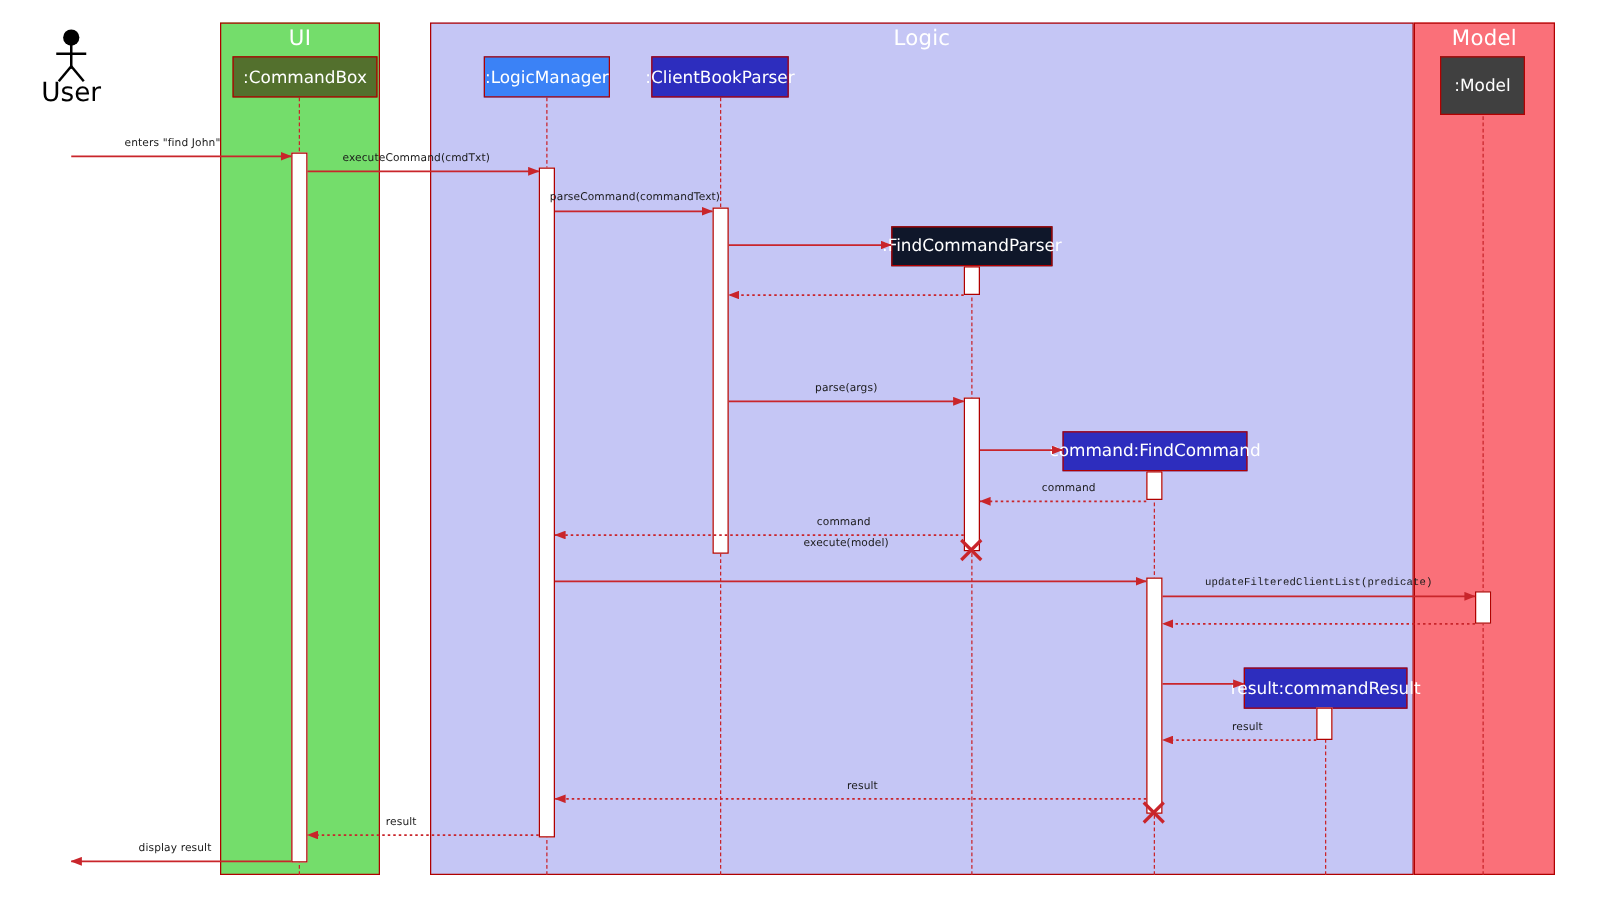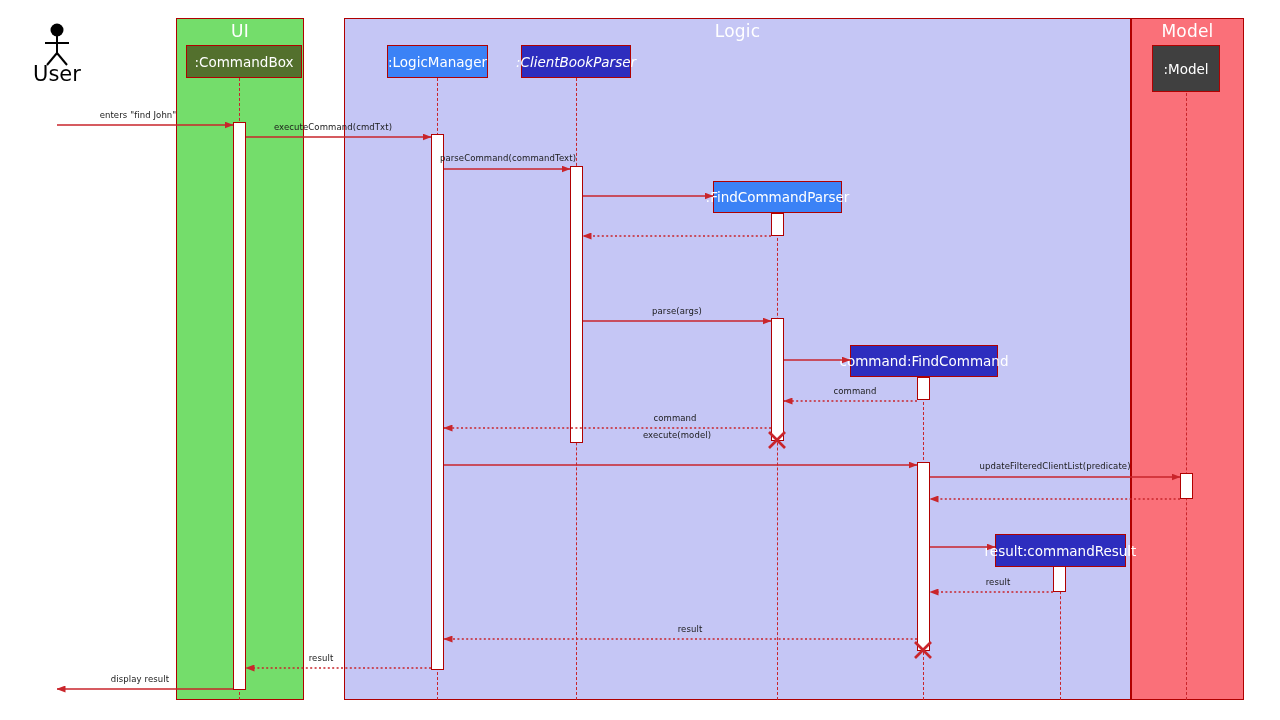--- a/index.html
+++ b/index.html
@@ -52,24 +52,24 @@
       <div class="lifeline" style="left: 1186px; top: 78px; height: 622px;"></div>
     </div>
 
   <div id="participants">
       <div class="participant" style="left: 186px; top: 45px; width: 116px; height: 33px; background: rgb(83, 112, 45);">
         <span>:CommandBox</span>
       </div>
       <div class="participant" style="left: 387px; top: 45px; width: 101px; height: 33px; background: #3b82f6;">
         <span>:LogicManager</span>
       </div>
-      <div class="participant" style="left: 521px; top: 45px; width: 110px; height: 33px; background: rgb(45, 45, 190); font-style: italic;">
+      <div class="participant" style="left: 521px; top: 45px; width: 110px; height: 33px; background: rgb(45, 45, 190);">
         <span>:ClientBookParser</span>
       </div>
-      <div class="participant" style="left: 713px; top: 181px; width: 129px; height: 32px; background: #3b82f6;">
+      <div class="participant" style="left: 713px; top: 181px; width: 129px; height: 32px; background: #0f172a;">
         <span>:FindCommandParser</span>
       </div>
       <div class="participant" style="left: 850px; top: 345px; width: 148px; height: 32px; background: rgb(45, 45, 190);">
         <span>command:FindCommand</span>
       </div>
       <div class="participant" style="left: 995px; top: 534px; width: 131px; height: 33px; background: rgb(45, 45, 190);">
         <span>result:commandResult</span>
       </div>
       <div class="participant" style="left: 1152px; top: 45px; width: 68px; height: 47px; background: #404040;">
         <span>:Model</span>
@@ -136,21 +136,21 @@
   </svg>
 
   <div id="msg-labels">
       <div class="msg-label" style="left: 138px; top: 110px;">enters "find John"</div>
       <div class="msg-label" style="left: 333px; top: 122px;">executeCommand(cmdTxt)</div>
       <div class="msg-label" style="left: 508px; top: 153px;">parseCommand(commandText)</div>
       <div class="msg-label" style="left: 677px; top: 306px;">parse(args)</div>
       <div class="msg-label" style="left: 855px; top: 386px;">command</div>
       <div class="msg-label" style="left: 675px; top: 413px;">command</div>
       <div class="msg-label" style="left: 677px; top: 430px;">execute(model)</div>
-      <div class="msg-label" style="left: 1055px; top: 461px;">updateFilteredClientList(predicate)</div>
+      <div class="msg-label" style="left: 1055px; top: 461px; font-family: Liberation Mono, monospace;">updateFilteredClientList(predicate)</div>
       <div class="msg-label" style="left: 998px; top: 577px;">result</div>
       <div class="msg-label" style="left: 690px; top: 624px;">result</div>
       <div class="msg-label" style="left: 321px; top: 653px;">result</div>
       <div class="msg-label" style="left: 140px; top: 674px;">display result</div>
     </div>
 
   <div class="actor-label" id="actor-name" style="left: 57px; top: 62px;">User</div>
 
 </div>
 

